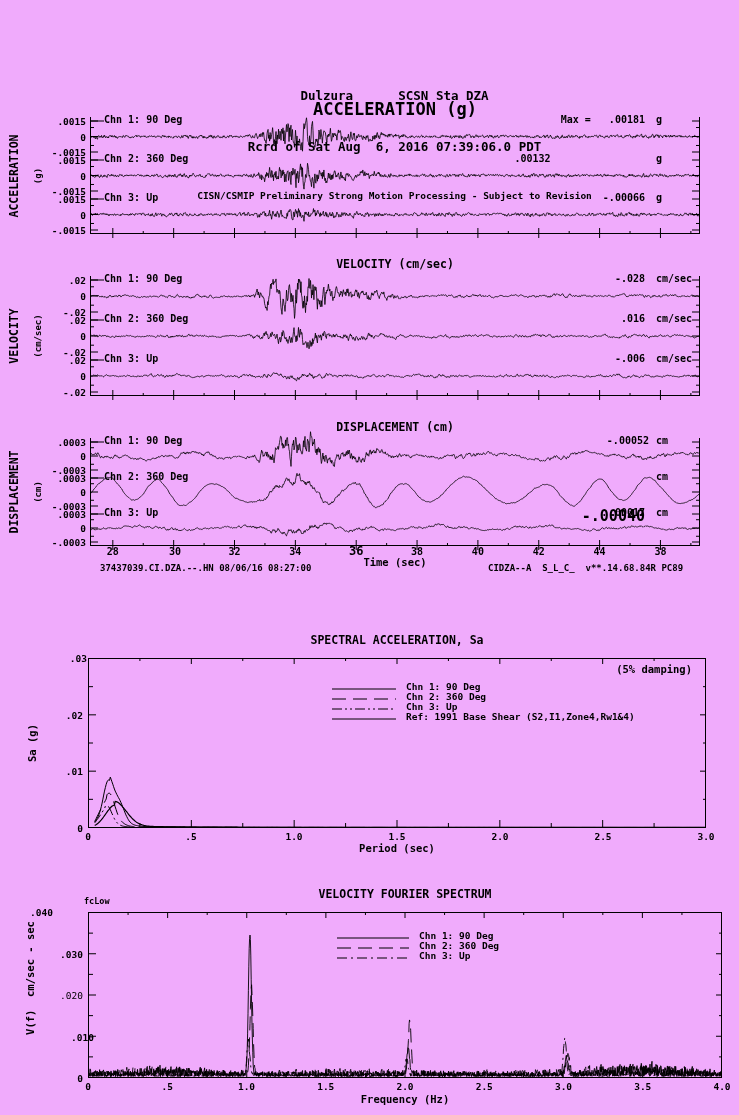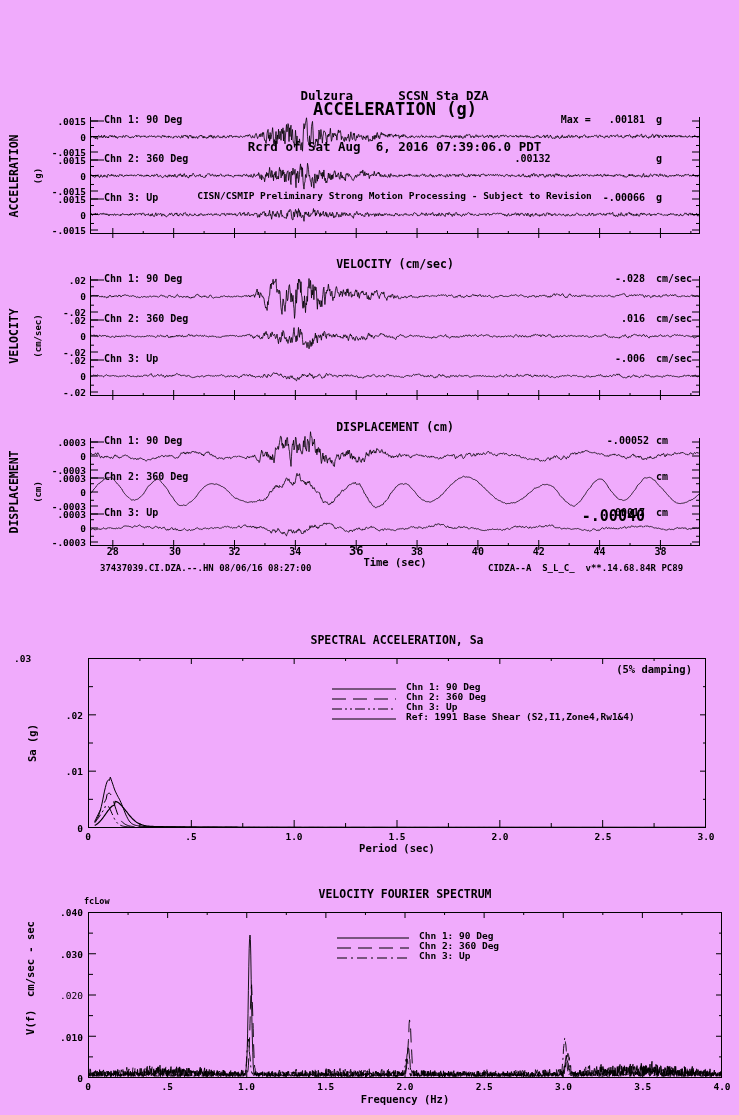--- a/index.html
+++ b/index.html
@@ -343,21 +343,21 @@
       <polyline points="6.7,163.43 7.5,161.90 8.3,160.25 9.1,158.53 10.0,156.80 10.8,155.12 11.6,153.50 12.4,151.96 13.3,150.46 14.1,148.97 14.9,147.44 15.7,145.84 16.5,144.19 17.4,142.53 18.2,140.97 19.0,136.68 19.8,135.78 20.7,135.27 21.5,135.27 22.3,135.85 23.1,137.03 23.9,138.76 24.8,140.94 25.6,143.46 26.4,146.17 27.2,148.92 28.1,151.58 28.9,154.07 29.7,156.30 30.5,158.27 31.4,159.95 32.2,161.37 33.0,162.55 33.8,163.55 34.6,164.38 35.5,165.09 36.3,165.69 37.1,166.20 37.9,166.65 38.8,167.03 39.6,167.35 40.4,167.63 41.2,167.86 42.0,168.05 42.9,168.22 43.7,168.35 44.5,168.46 45.3,168.56 46.2,168.63 47.0,168.69 47.8,168.74 48.6,168.78 49.4,168.81 50.3,168.83 51.1,168.85 51.9,168.86 52.7,168.87 53.6,168.87 54.4,168.87 55.2,168.88 56.0,168.88 56.9,168.89 57.7,168.90 58.5,168.91 59.3,168.92 60.1,168.94 61.0,168.96 61.8,168.97 62.6,168.99 63.4,169.01 64.3,169.03 65.1,169.04 65.9,169.05 66.7,169.06 67.5,169.07 68.4,169.08 69.2,169.08 70.0,169.08 70.8,169.09 71.7,169.09 72.5,169.09 73.3,169.09 74.1,169.10 75.0,169.10 75.8,169.11 76.6,169.11 77.4,169.12 78.2,169.13 79.1,169.14 79.9,169.15 80.7,169.16 81.5,169.17 82.4,169.18 83.2,169.18 84.0,169.19 84.8,169.19 85.6,169.20 86.5,169.20 87.3,169.20 88.1,169.20 88.9,169.20 89.8,169.20 90.6,169.21 91.4,169.21 92.2,169.21 93.1,169.21 93.9,169.22 94.7,169.22 95.5,169.23 96.3,169.23 97.2,169.24 98.0,169.25 98.8,169.25 99.6,169.25 100.5,169.26 101.3,169.26 102.1,169.27 102.9,169.27 103.7,169.27 104.6,169.27 105.4,169.27 106.2,169.27 107.0,169.27 107.9,169.28 108.7,169.28 109.5,169.28 110.3,169.28 111.1,169.28 112.0,169.29 112.8,169.29 113.6,169.29 114.4,169.30 115.3,169.30 116.1,169.30 116.9,169.31 117.7,169.31 118.6,169.31 119.4,169.31 120.2,169.31 121.0,169.32 121.8,169.32 122.7,169.32 123.5,169.32 124.3,169.32 125.1,169.32 126.0,169.32 126.8,169.32 127.6,169.33 128.4,169.33 129.2,169.33 130.1,169.33 130.9,169.33 131.7,169.34 132.5,169.34 133.4,169.34 134.2,169.34 135.0,169.34 135.8,169.35 136.7,169.35 137.5,169.35 138.3,169.35 139.1,169.35 139.9,169.35 140.8,169.35 141.6,169.35 142.4,169.35 143.2,169.35 144.1,169.36 144.9,169.36 145.7,169.36 146.5,169.36 147.3,169.36 148.2,169.36 149.0,169.36 149.8,169.37 150.6,169.37 151.5,169.37 152.3,169.37 153.1,169.37 153.9,169.37 154.8,169.37 155.6,169.37 156.4,169.37 157.2,169.37 158.0,169.38 158.9,169.38 159.7,169.38 160.5,169.38 161.3,169.38 162.2,169.38 163.0,169.38 163.8,169.38 164.6,169.38 165.4,169.38 166.3,169.38 167.1,169.39 167.9,169.39 168.7,169.39 169.6,169.39 170.4,169.39 171.2,169.39 172.0,169.39 172.8,169.39 173.7,169.39 174.5,169.39 175.3,169.39 176.1,169.39 177.0,169.39 177.8,169.39 178.6,169.40 179.4,169.40 180.3,169.40 181.1,169.40 181.9,169.40 182.7,169.40 183.5,169.40 184.4,169.40 185.2,169.40 186.0,169.40 186.8,169.40 187.7,169.40 188.5,169.40 189.3,169.41 190.1,169.41 190.9,169.41 191.8,169.41 192.6,169.41 193.4,169.41 194.2,169.41 195.1,169.41 195.9,169.41 196.7,169.41 197.5,169.41 198.4,169.41 199.2,169.41 200.0,169.41 200.8,169.41 201.6,169.41 202.5,169.41 203.3,169.41 204.1,169.42 204.9,169.42 205.8,169.42 206.6,169.42 207.4,169.42 208.2,169.42 209.0,169.42 209.9,169.42 210.7,169.42 211.5,169.42 212.3,169.42 213.2,169.42 214.0,169.42 214.8,169.42 215.6,169.42 216.5,169.42 217.3,169.42 218.1,169.42 218.9,169.42 219.7,169.42 220.6,169.42 221.4,169.43 222.2,169.43 223.0,169.43 223.9,169.43 224.7,169.43 225.5,169.43 226.3,169.43 227.1,169.43 228.0,169.43 228.8,169.43 229.6,169.43 230.4,169.43 231.3,169.43 232.1,169.43 232.9,169.43 233.7,169.43 234.5,169.43 235.4,169.43 236.2,169.43 237.0,169.43 237.8,169.43 238.7,169.43 239.5,169.43 240.3,169.43 241.1,169.43 242.0,169.43 242.8,169.43 243.6,169.43 244.4,169.44 245.2,169.44 246.1,169.44 246.9,169.44 247.7,169.44 248.5,169.44 249.4,169.44 250.2,169.44 251.0,169.44 251.8,169.44 252.6,169.44 253.5,169.44 254.3,169.44 255.1,169.44 255.9,169.44 256.8,169.44 257.6,169.44 258.4,169.44 259.2,169.44 260.1,169.44 260.9,169.44 261.7,169.44 262.5,169.44 263.3,169.44 264.2,169.44 265.0,169.44 265.8,169.44 266.6,169.44 267.5,169.44 268.3,169.44 269.1,169.44 269.9,169.44 270.7,169.44 271.6,169.44 272.4,169.45 273.2,169.45 274.0,169.45 274.9,169.45 275.7,169.45 276.5,169.45 277.3,169.45 278.2,169.45 279.0,169.45 279.8,169.45 280.6,169.45 281.4,169.45 282.3,169.45 283.1,169.45 283.9,169.45 284.7,169.45 285.6,169.45 286.4,169.45 287.2,169.45 288.0,169.45 288.8,169.45 289.7,169.45 290.5,169.45 291.3,169.45 292.1,169.45 293.0,169.45 293.8,169.45 294.6,169.45 295.4,169.45 296.2,169.45 297.1,169.45 297.9,169.45 298.7,169.45 299.5,169.45 300.4,169.45 301.2,169.45 302.0,169.45 302.8,169.45 303.7,169.45 304.5,169.45 305.3,169.45 306.1,169.45 306.9,169.45 307.8,169.45 308.6,169.45 309.4,169.45 310.2,169.45 311.1,169.45 311.9,169.46 312.7,169.46 313.5,169.46 314.3,169.46 315.2,169.46 316.0,169.46 316.8,169.46 317.6,169.46 318.5,169.46 319.3,169.46 320.1,169.46 320.9,169.46 321.8,169.46 322.6,169.46 323.4,169.46 324.2,169.46 325.0,169.46 325.9,169.46 326.7,169.46 327.5,169.46 328.3,169.46 329.2,169.46 330.0,169.46 330.8,169.46 331.6,169.46 332.4,169.46 333.3,169.46 334.1,169.46 334.9,169.46 335.7,169.46 336.6,169.46 337.4,169.46 338.2,169.46 339.0,169.46 339.9,169.46 340.7,169.46 341.5,169.46 342.3,169.46 343.1,169.46 344.0,169.46 344.8,169.46 345.6,169.46 346.4,169.46 347.3,169.46 348.1,169.46 348.9,169.46 349.7,169.46 350.5,169.46 351.4,169.46 352.2,169.46 353.0,169.46 353.8,169.46 354.7,169.46 355.5,169.46 356.3,169.46 357.1,169.46 357.9,169.46 358.8,169.46 359.6,169.46 360.4,169.46 361.2,169.46 362.1,169.46 362.9,169.46 363.7,169.46 364.5,169.46 365.4,169.46 366.2,169.46 367.0,169.46 367.8,169.46 368.6,169.47 369.5,169.47 370.3,169.47 371.1,169.47 371.9,169.47 372.8,169.47 373.6,169.47 374.4,169.47 375.2,169.47 376.0,169.47 376.9,169.47 377.7,169.47 378.5,169.47 379.3,169.47 380.2,169.47 381.0,169.47 381.8,169.47 382.6,169.47 383.5,169.47 384.3,169.47 385.1,169.47 385.9,169.47 386.7,169.47 387.6,169.47 388.4,169.47 389.2,169.47 390.0,169.47 390.9,169.47 391.7,169.47 392.5,169.47 393.3,169.47 394.1,169.47 395.0,169.47 395.8,169.47 396.6,169.47 397.4,169.47 398.3,169.47 399.1,169.47 399.9,169.47 400.7,169.47 401.6,169.47 402.4,169.47 403.2,169.47 404.0,169.47 404.8,169.47 405.7,169.47 406.5,169.47 407.3,169.47 408.1,169.47 409.0,169.47 409.8,169.47 410.6,169.47 411.4,169.47 412.2,169.47 413.1,169.47 413.9,169.47 414.7,169.47 415.5,169.47 416.4,169.47 417.2,169.47 418.0,169.47 418.8,169.47 419.6,169.47 420.5,169.47 421.3,169.47 422.1,169.47 422.9,169.47 423.8,169.47 424.6,169.47 425.4,169.47 426.2,169.47 427.1,169.47 427.9,169.47 428.7,169.47 429.5,169.47 430.3,169.47 431.2,169.47 432.0,169.47 432.8,169.47 433.6,169.47 434.5,169.47 435.3,169.47 436.1,169.47 436.9,169.47 437.7,169.47 438.6,169.47 439.4,169.47 440.2,169.47 441.0,169.47 441.9,169.47 442.7,169.47 443.5,169.47 444.3,169.47 445.2,169.47 446.0,169.47 446.8,169.47 447.6,169.47 448.4,169.47 449.3,169.47 450.1,169.47 450.9,169.47 451.7,169.47 452.6,169.47 453.4,169.47 454.2,169.47 455.0,169.47 455.8,169.47 456.7,169.47 457.5,169.47 458.3,169.47 459.1,169.47 460.0,169.47 460.8,169.48 461.6,169.48 462.4,169.48 463.3,169.48 464.1,169.48 464.9,169.48 465.7,169.48 466.5,169.48 467.4,169.48 468.2,169.48 469.0,169.48 469.8,169.48 470.7,169.48 471.5,169.48 472.3,169.48 473.1,169.48 473.9,169.48 474.8,169.48 475.6,169.48 476.4,169.48 477.2,169.48 478.1,169.48 478.9,169.48 479.7,169.48 480.5,169.48 481.3,169.48 482.2,169.48 483.0,169.48 483.8,169.48 484.6,169.48 485.5,169.48 486.3,169.48 487.1,169.48 487.9,169.48 488.8,169.48 489.6,169.48 490.4,169.48 491.2,169.48 492.0,169.48 492.9,169.48 493.7,169.48 494.5,169.48 495.3,169.48 496.2,169.48 497.0,169.48 497.8,169.48 498.6,169.48 499.4,169.48 500.3,169.48 501.1,169.48 501.9,169.48 502.7,169.48 503.6,169.48 504.4,169.48 505.2,169.48 506.0,169.48 506.9,169.48 507.7,169.48 508.5,169.48 509.3,169.48 510.1,169.48 511.0,169.48 511.8,169.48 512.6,169.48 513.4,169.48 514.3,169.48 515.1,169.48 515.9,169.48 516.7,169.48 517.5,169.48 518.4,169.48 519.2,169.48 520.0,169.48 520.8,169.48 521.7,169.48 522.5,169.48 523.3,169.48 524.1,169.48 525.0,169.48 525.8,169.48 526.6,169.48 527.4,169.48 528.2,169.48 529.1,169.48 529.9,169.48 530.7,169.48 531.5,169.48 532.4,169.48 533.2,169.48 534.0,169.48 534.8,169.48 535.6,169.48 536.5,169.48 537.3,169.48 538.1,169.48 538.9,169.48 539.8,169.48 540.6,169.48 541.4,169.48 542.2,169.48 543.0,169.48 543.9,169.48 544.7,169.48 545.5,169.48 546.3,169.48 547.2,169.48 548.0,169.48 548.8,169.48 549.6,169.48 550.5,169.48 551.3,169.48 552.1,169.48 552.9,169.48 553.7,169.48 554.6,169.48 555.4,169.48 556.2,169.48 557.0,169.48 557.9,169.48 558.7,169.48 559.5,169.48 560.3,169.48 561.1,169.48 562.0,169.48 562.8,169.48 563.6,169.48 564.4,169.48 565.3,169.48 566.1,169.48 566.9,169.48 567.7,169.48 568.6,169.48 569.4,169.48 570.2,169.48 571.0,169.48 571.8,169.48 572.7,169.48 573.5,169.48 574.3,169.48 575.1,169.48 576.0,169.48 576.8,169.48 577.6,169.48 578.4,169.48 579.2,169.48 580.1,169.48 580.9,169.48 581.7,169.48 582.5,169.48 583.4,169.48 584.2,169.48 585.0,169.48 585.8,169.48 586.7,169.48 587.5,169.48 588.3,169.48 589.1,169.48 589.9,169.48 590.8,169.48 591.6,169.48 592.4,169.48 593.2,169.48 594.1,169.48 594.9,169.48 595.7,169.48 596.5,169.48 597.3,169.48 598.2,169.48 599.0,169.48 599.8,169.48 600.6,169.48 601.5,169.48 602.3,169.48 603.1,169.48 603.9,169.48 604.7,169.48 605.6,169.48 606.4,169.48 607.2,169.48 608.0,169.48 608.9,169.48 609.7,169.48 610.5,169.48 611.3,169.48 612.2,169.48 613.0,169.48 613.8,169.48 614.6,169.48 615.4,169.48 616.3,169.48 617.1,169.48 " fill="none" stroke="#000" stroke-width="1" stroke-dasharray="14 7"></polyline>
       <polyline points="6.7,163.97 7.5,162.97 8.3,161.83 9.1,160.50 10.0,158.90 10.8,156.98 11.6,154.66 12.4,151.90 13.3,148.68 14.1,145.05 14.9,141.13 15.7,137.06 16.5,133.08 17.4,129.40 18.2,126.28 19.0,123.92 19.8,122.45 20.7,121.95 21.5,122.37 22.3,119.08 23.1,121.24 23.9,123.68 24.8,126.21 25.6,128.69 26.4,130.99 27.2,133.07 28.1,134.93 28.9,136.59 29.7,138.14 30.5,139.65 31.4,141.20 32.2,142.85 33.0,144.64 33.8,146.56 34.6,148.60 35.5,150.71 36.3,152.83 37.1,154.90 37.9,156.86 38.8,158.68 39.6,160.30 40.4,161.73 41.2,162.95 42.0,163.98 42.9,164.83 43.7,165.52 44.5,166.07 45.3,166.51 46.2,166.86 47.0,167.14 47.8,167.37 48.6,167.55 49.4,167.69 50.3,167.81 51.1,167.92 51.9,168.01 52.7,168.09 53.6,168.16 54.4,168.22 55.2,168.29 56.0,168.35 56.9,168.40 57.7,168.45 58.5,168.50 59.3,168.54 60.1,168.58 61.0,168.60 61.8,168.63 62.6,168.64 63.4,168.66 64.3,168.67 65.1,168.67 65.9,168.67 66.7,168.68 67.5,168.68 68.4,168.69 69.2,168.69 70.0,168.70 70.8,168.72 71.7,168.73 72.5,168.75 73.3,168.77 74.1,168.79 75.0,168.81 75.8,168.83 76.6,168.85 77.4,168.87 78.2,168.88 79.1,168.89 79.9,168.90 80.7,168.91 81.5,168.91 82.4,168.91 83.2,168.92 84.0,168.92 84.8,168.92 85.6,168.93 86.5,168.93 87.3,168.94 88.1,168.94 88.9,168.95 89.8,168.96 90.6,168.97 91.4,168.99 92.2,169.00 93.1,169.01 93.9,169.02 94.7,169.03 95.5,169.04 96.3,169.04 97.2,169.05 98.0,169.05 98.8,169.06 99.6,169.06 100.5,169.06 101.3,169.06 102.1,169.06 102.9,169.07 103.7,169.07 104.6,169.08 105.4,169.08 106.2,169.09 107.0,169.09 107.9,169.10 108.7,169.11 109.5,169.11 110.3,169.12 111.1,169.13 112.0,169.13 112.8,169.14 113.6,169.14 114.4,169.14 115.3,169.15 116.1,169.15 116.9,169.15 117.7,169.15 118.6,169.16 119.4,169.16 120.2,169.16 121.0,169.16 121.8,169.16 122.7,169.17 123.5,169.17 124.3,169.18 125.1,169.18 126.0,169.18 126.8,169.19 127.6,169.19 128.4,169.20 129.2,169.20 130.1,169.21 130.9,169.21 131.7,169.21 132.5,169.21 133.4,169.21 134.2,169.22 135.0,169.22 135.8,169.22 136.7,169.22 137.5,169.22 138.3,169.22 139.1,169.23 139.9,169.23 140.8,169.23 141.6,169.23 142.4,169.24 143.2,169.24 144.1,169.24 144.9,169.25 145.7,169.25 146.5,169.25 147.3,169.25 148.2,169.26 149.0,169.26 149.8,169.26 150.6,169.26 151.5,169.26 152.3,169.26 153.1,169.27 153.9,169.27 154.8,169.27 155.6,169.27 156.4,169.27 157.2,169.27 158.0,169.28 158.9,169.28 159.7,169.28 160.5,169.28 161.3,169.28 162.2,169.29 163.0,169.29 163.8,169.29 164.6,169.29 165.4,169.29 166.3,169.29 167.1,169.30 167.9,169.30 168.7,169.30 169.6,169.30 170.4,169.30 171.2,169.30 172.0,169.30 172.8,169.30 173.7,169.31 174.5,169.31 175.3,169.31 176.1,169.31 177.0,169.31 177.8,169.31 178.6,169.31 179.4,169.32 180.3,169.32 181.1,169.32 181.9,169.32 182.7,169.32 183.5,169.32 184.4,169.32 185.2,169.32 186.0,169.33 186.8,169.33 187.7,169.33 188.5,169.33 189.3,169.33 190.1,169.33 190.9,169.33 191.8,169.33 192.6,169.33 193.4,169.33 194.2,169.34 195.1,169.34 195.9,169.34 196.7,169.34 197.5,169.34 198.4,169.34 199.2,169.34 200.0,169.34 200.8,169.35 201.6,169.35 202.5,169.35 203.3,169.35 204.1,169.35 204.9,169.35 205.8,169.35 206.6,169.35 207.4,169.35 208.2,169.35 209.0,169.35 209.9,169.35 210.7,169.35 211.5,169.36 212.3,169.36 213.2,169.36 214.0,169.36 214.8,169.36 215.6,169.36 216.5,169.36 217.3,169.36 218.1,169.36 218.9,169.36 219.7,169.36 220.6,169.37 221.4,169.37 222.2,169.37 223.0,169.37 223.9,169.37 224.7,169.37 225.5,169.37 226.3,169.37 227.1,169.37 228.0,169.37 228.8,169.37 229.6,169.37 230.4,169.37 231.3,169.37 232.1,169.38 232.9,169.38 233.7,169.38 234.5,169.38 235.4,169.38 236.2,169.38 237.0,169.38 237.8,169.38 238.7,169.38 239.5,169.38 240.3,169.38 241.1,169.38 242.0,169.38 242.8,169.38 243.6,169.38 244.4,169.38 245.2,169.38 246.1,169.39 246.9,169.39 247.7,169.39 248.5,169.39 249.4,169.39 250.2,169.39 251.0,169.39 251.8,169.39 252.6,169.39 253.5,169.39 254.3,169.39 255.1,169.39 255.9,169.39 256.8,169.39 257.6,169.39 258.4,169.39 259.2,169.39 260.1,169.39 260.9,169.39 261.7,169.40 262.5,169.40 263.3,169.40 264.2,169.40 265.0,169.40 265.8,169.40 266.6,169.40 267.5,169.40 268.3,169.40 269.1,169.40 269.9,169.40 270.7,169.40 271.6,169.40 272.4,169.40 273.2,169.40 274.0,169.40 274.9,169.40 275.7,169.40 276.5,169.40 277.3,169.40 278.2,169.40 279.0,169.41 279.8,169.41 280.6,169.41 281.4,169.41 282.3,169.41 283.1,169.41 283.9,169.41 284.7,169.41 285.6,169.41 286.4,169.41 287.2,169.41 288.0,169.41 288.8,169.41 289.7,169.41 290.5,169.41 291.3,169.41 292.1,169.41 293.0,169.41 293.8,169.41 294.6,169.41 295.4,169.41 296.2,169.41 297.1,169.41 297.9,169.41 298.7,169.41 299.5,169.41 300.4,169.42 301.2,169.42 302.0,169.42 302.8,169.42 303.7,169.42 304.5,169.42 305.3,169.42 306.1,169.42 306.9,169.42 307.8,169.42 308.6,169.42 309.4,169.42 310.2,169.42 311.1,169.42 311.9,169.42 312.7,169.42 313.5,169.42 314.3,169.42 315.2,169.42 316.0,169.42 316.8,169.42 317.6,169.42 318.5,169.42 319.3,169.42 320.1,169.42 320.9,169.42 321.8,169.42 322.6,169.42 323.4,169.42 324.2,169.42 325.0,169.42 325.9,169.42 326.7,169.43 327.5,169.43 328.3,169.43 329.2,169.43 330.0,169.43 330.8,169.43 331.6,169.43 332.4,169.43 333.3,169.43 334.1,169.43 334.9,169.43 335.7,169.43 336.6,169.43 337.4,169.43 338.2,169.43 339.0,169.43 339.9,169.43 340.7,169.43 341.5,169.43 342.3,169.43 343.1,169.43 344.0,169.43 344.8,169.43 345.6,169.43 346.4,169.43 347.3,169.43 348.1,169.43 348.9,169.43 349.7,169.43 350.5,169.43 351.4,169.43 352.2,169.43 353.0,169.43 353.8,169.43 354.7,169.43 355.5,169.43 356.3,169.43 357.1,169.43 357.9,169.43 358.8,169.43 359.6,169.44 360.4,169.44 361.2,169.44 362.1,169.44 362.9,169.44 363.7,169.44 364.5,169.44 365.4,169.44 366.2,169.44 367.0,169.44 367.8,169.44 368.6,169.44 369.5,169.44 370.3,169.44 371.1,169.44 371.9,169.44 372.8,169.44 373.6,169.44 374.4,169.44 375.2,169.44 376.0,169.44 376.9,169.44 377.7,169.44 378.5,169.44 379.3,169.44 380.2,169.44 381.0,169.44 381.8,169.44 382.6,169.44 383.5,169.44 384.3,169.44 385.1,169.44 385.9,169.44 386.7,169.44 387.6,169.44 388.4,169.44 389.2,169.44 390.0,169.44 390.9,169.44 391.7,169.44 392.5,169.44 393.3,169.44 394.1,169.44 395.0,169.44 395.8,169.44 396.6,169.44 397.4,169.44 398.3,169.44 399.1,169.44 399.9,169.44 400.7,169.44 401.6,169.45 402.4,169.45 403.2,169.45 404.0,169.45 404.8,169.45 405.7,169.45 406.5,169.45 407.3,169.45 408.1,169.45 409.0,169.45 409.8,169.45 410.6,169.45 411.4,169.45 412.2,169.45 413.1,169.45 413.9,169.45 414.7,169.45 415.5,169.45 416.4,169.45 417.2,169.45 418.0,169.45 418.8,169.45 419.6,169.45 420.5,169.45 421.3,169.45 422.1,169.45 422.9,169.45 423.8,169.45 424.6,169.45 425.4,169.45 426.2,169.45 427.1,169.45 427.9,169.45 428.7,169.45 429.5,169.45 430.3,169.45 431.2,169.45 432.0,169.45 432.8,169.45 433.6,169.45 434.5,169.45 435.3,169.45 436.1,169.45 436.9,169.45 437.7,169.45 438.6,169.45 439.4,169.45 440.2,169.45 441.0,169.45 441.9,169.45 442.7,169.45 443.5,169.45 444.3,169.45 445.2,169.45 446.0,169.45 446.8,169.45 447.6,169.45 448.4,169.45 449.3,169.45 450.1,169.45 450.9,169.45 451.7,169.45 452.6,169.45 453.4,169.45 454.2,169.45 455.0,169.45 455.8,169.45 456.7,169.45 457.5,169.45 458.3,169.45 459.1,169.46 460.0,169.46 460.8,169.46 461.6,169.46 462.4,169.46 463.3,169.46 464.1,169.46 464.9,169.46 465.7,169.46 466.5,169.46 467.4,169.46 468.2,169.46 469.0,169.46 469.8,169.46 470.7,169.46 471.5,169.46 472.3,169.46 473.1,169.46 473.9,169.46 474.8,169.46 475.6,169.46 476.4,169.46 477.2,169.46 478.1,169.46 478.9,169.46 479.7,169.46 480.5,169.46 481.3,169.46 482.2,169.46 483.0,169.46 483.8,169.46 484.6,169.46 485.5,169.46 486.3,169.46 487.1,169.46 487.9,169.46 488.8,169.46 489.6,169.46 490.4,169.46 491.2,169.46 492.0,169.46 492.9,169.46 493.7,169.46 494.5,169.46 495.3,169.46 496.2,169.46 497.0,169.46 497.8,169.46 498.6,169.46 499.4,169.46 500.3,169.46 501.1,169.46 501.9,169.46 502.7,169.46 503.6,169.46 504.4,169.46 505.2,169.46 506.0,169.46 506.9,169.46 507.7,169.46 508.5,169.46 509.3,169.46 510.1,169.46 511.0,169.46 511.8,169.46 512.6,169.46 513.4,169.46 514.3,169.46 515.1,169.46 515.9,169.46 516.7,169.46 517.5,169.46 518.4,169.46 519.2,169.46 520.0,169.46 520.8,169.46 521.7,169.46 522.5,169.46 523.3,169.46 524.1,169.46 525.0,169.46 525.8,169.46 526.6,169.46 527.4,169.46 528.2,169.46 529.1,169.46 529.9,169.46 530.7,169.46 531.5,169.46 532.4,169.46 533.2,169.46 534.0,169.46 534.8,169.46 535.6,169.46 536.5,169.46 537.3,169.46 538.1,169.46 538.9,169.46 539.8,169.46 540.6,169.46 541.4,169.46 542.2,169.47 543.0,169.47 543.9,169.47 544.7,169.47 545.5,169.47 546.3,169.47 547.2,169.47 548.0,169.47 548.8,169.47 549.6,169.47 550.5,169.47 551.3,169.47 552.1,169.47 552.9,169.47 553.7,169.47 554.6,169.47 555.4,169.47 556.2,169.47 557.0,169.47 557.9,169.47 558.7,169.47 559.5,169.47 560.3,169.47 561.1,169.47 562.0,169.47 562.8,169.47 563.6,169.47 564.4,169.47 565.3,169.47 566.1,169.47 566.9,169.47 567.7,169.47 568.6,169.47 569.4,169.47 570.2,169.47 571.0,169.47 571.8,169.47 572.7,169.47 573.5,169.47 574.3,169.47 575.1,169.47 576.0,169.47 576.8,169.47 577.6,169.47 578.4,169.47 579.2,169.47 580.1,169.47 580.9,169.47 581.7,169.47 582.5,169.47 583.4,169.47 584.2,169.47 585.0,169.47 585.8,169.47 586.7,169.47 587.5,169.47 588.3,169.47 589.1,169.47 589.9,169.47 590.8,169.47 591.6,169.47 592.4,169.47 593.2,169.47 594.1,169.47 594.9,169.47 595.7,169.47 596.5,169.47 597.3,169.47 598.2,169.47 599.0,169.47 599.8,169.47 600.6,169.47 601.5,169.47 602.3,169.47 603.1,169.47 603.9,169.47 604.7,169.47 605.6,169.47 606.4,169.47 607.2,169.47 608.0,169.47 608.9,169.47 609.7,169.47 610.5,169.47 611.3,169.47 612.2,169.47 613.0,169.47 613.8,169.47 614.6,169.47 615.4,169.47 616.3,169.47 617.1,169.47 " fill="none" stroke="#000" stroke-width="1" stroke-dasharray=""></polyline>
     </svg>
     <div style="position: absolute; font-weight: bold; left: 88px; top: 836px; transform: translate(-50%, -50%); font-size: 9.5px;">0</div>
     <div style="position: absolute; font-weight: bold; left: 191px; top: 836px; transform: translate(-50%, -50%); font-size: 9.5px;">.5</div>
     <div style="position: absolute; font-weight: bold; left: 294px; top: 836px; transform: translate(-50%, -50%); font-size: 9.5px;">1.0</div>
     <div style="position: absolute; font-weight: bold; left: 397px; top: 836px; transform: translate(-50%, -50%); font-size: 9.5px;">1.5</div>
     <div style="position: absolute; font-weight: bold; left: 500px; top: 836px; transform: translate(-50%, -50%); font-size: 9.5px;">2.0</div>
     <div style="position: absolute; font-weight: bold; left: 603px; top: 836px; transform: translate(-50%, -50%); font-size: 9.5px;">2.5</div>
     <div style="position: absolute; font-weight: bold; left: 706px; top: 836px; transform: translate(-50%, -50%); font-size: 9.5px;">3.0</div>
-    <div style="position: absolute; font-weight: bold; left: 14px; width: 83px; text-align: left; top: 658px; transform: translateY(-50%); font-size: 9.5px;">.03</div>
+    <div style="position: absolute; font-weight: bold; left: 4px; width: 83px; text-align: right; top: 658px; transform: translateY(-50%); font-size: 9.5px;">.03</div>
     <div style="position: absolute; font-weight: bold; left: 0px; width: 83px; text-align: right; top: 714.667px; transform: translateY(-50%); font-size: 9.5px;">.02</div>
     <div style="position: absolute; font-weight: bold; left: 0px; width: 83px; text-align: right; top: 771.333px; transform: translateY(-50%); font-size: 9.5px;">.01</div>
     <div style="position: absolute; font-weight: bold; left: 0px; width: 83px; text-align: right; top: 828px; transform: translateY(-50%); font-size: 9.5px;">0</div>
     <svg width="68" height="10" style="position: absolute; left: 330px; top: 684px;">
       <line x1="2" y1="5" x2="66" y2="5" stroke="#000" stroke-width="1.2" stroke-dasharray=""></line>
     </svg>
     <div style="position: absolute; font-weight: bold; left: 406px; top: 682px; font-size: 9.5px; white-space: pre; line-height: 10px;">Chn 1: 90 Deg</div>
     <svg width="68" height="10" style="position: absolute; left: 330px; top: 694px;">
       <line x1="2" y1="5" x2="66" y2="5" stroke="#000" stroke-width="1.2" stroke-dasharray="14 7"></line>
     </svg>
@@ -430,24 +430,24 @@
     </svg>
     <div style="position: absolute; font-weight: bold; left: 88px; top: 1086px; transform: translate(-50%, -50%); font-size: 9.5px;">0</div>
     <div style="position: absolute; font-weight: bold; left: 167.25px; top: 1086px; transform: translate(-50%, -50%); font-size: 9.5px;">.5</div>
     <div style="position: absolute; font-weight: bold; left: 246.5px; top: 1086px; transform: translate(-50%, -50%); font-size: 9.5px;">1.0</div>
     <div style="position: absolute; font-weight: bold; left: 325.75px; top: 1086px; transform: translate(-50%, -50%); font-size: 9.5px;">1.5</div>
     <div style="position: absolute; font-weight: bold; left: 405px; top: 1086px; transform: translate(-50%, -50%); font-size: 9.5px;">2.0</div>
     <div style="position: absolute; font-weight: bold; left: 484.25px; top: 1086px; transform: translate(-50%, -50%); font-size: 9.5px;">2.5</div>
     <div style="position: absolute; font-weight: bold; left: 563.5px; top: 1086px; transform: translate(-50%, -50%); font-size: 9.5px;">3.0</div>
     <div style="position: absolute; font-weight: bold; left: 642.75px; top: 1086px; transform: translate(-50%, -50%); font-size: 9.5px;">3.5</div>
     <div style="position: absolute; font-weight: bold; left: 722px; top: 1086px; transform: translate(-50%, -50%); font-size: 9.5px;">4.0</div>
-    <div style="position: absolute; font-weight: bold; left: 0px; width: 83px; text-align: right; top: 912px; transform: translateY(-50%); font-size: 9.5px;">.040</div>
+    <div style="position: absolute; font-weight: bold; left: 0px; width: 83px; text-align: center; top: 912px; transform: translateY(-50%); font-size: 9.5px;">.040</div>
     <div style="position: absolute; font-weight: bold; left: 0px; width: 83px; text-align: right; top: 953.5px; transform: translateY(-50%); font-size: 9.5px;">.030</div>
     <div style="position: absolute; font-weight: normal; left: 0px; width: 83px; text-align: right; top: 995px; transform: translateY(-50%); font-size: 9.5px;">.020</div>
-    <div style="position: absolute; font-weight: bold; left: 0px; width: 83px; text-align: right; top: 1036.5px; transform: translateY(-50%); font-size: 9.5px;">.010</div>
+    <div style="position: absolute; font-weight: bold; left: 0px; width: 83px; text-align: right; top: 1036.5px; transform: translateY(-50%); font-size: 9.5px; padding-left: 11px;">.010</div>
     <div style="position: absolute; font-weight: bold; left: 0px; width: 83px; text-align: right; top: 1078px; transform: translateY(-50%); font-size: 9.5px;">0</div>
     <svg width="76" height="10" style="position: absolute; left: 335px; top: 933px;">
       <line x1="2" y1="5" x2="74" y2="5" stroke="#000" stroke-width="1.2" stroke-dasharray=""></line>
     </svg>
     <div style="position: absolute; font-weight: bold; left: 419px; top: 931px; font-size: 9.5px; white-space: pre; line-height: 10px;">Chn 1: 90 Deg</div>
     <svg width="76" height="10" style="position: absolute; left: 335px; top: 943px;">
       <line x1="2" y1="5" x2="74" y2="5" stroke="#000" stroke-width="1.2" stroke-dasharray="14 7"></line>
     </svg>
     <div style="position: absolute; font-weight: bold; left: 419px; top: 941px; font-size: 9.5px; white-space: pre; line-height: 10px;">Chn 2: 360 Deg</div>
     <svg width="76" height="10" style="position: absolute; left: 335px; top: 953px;">

